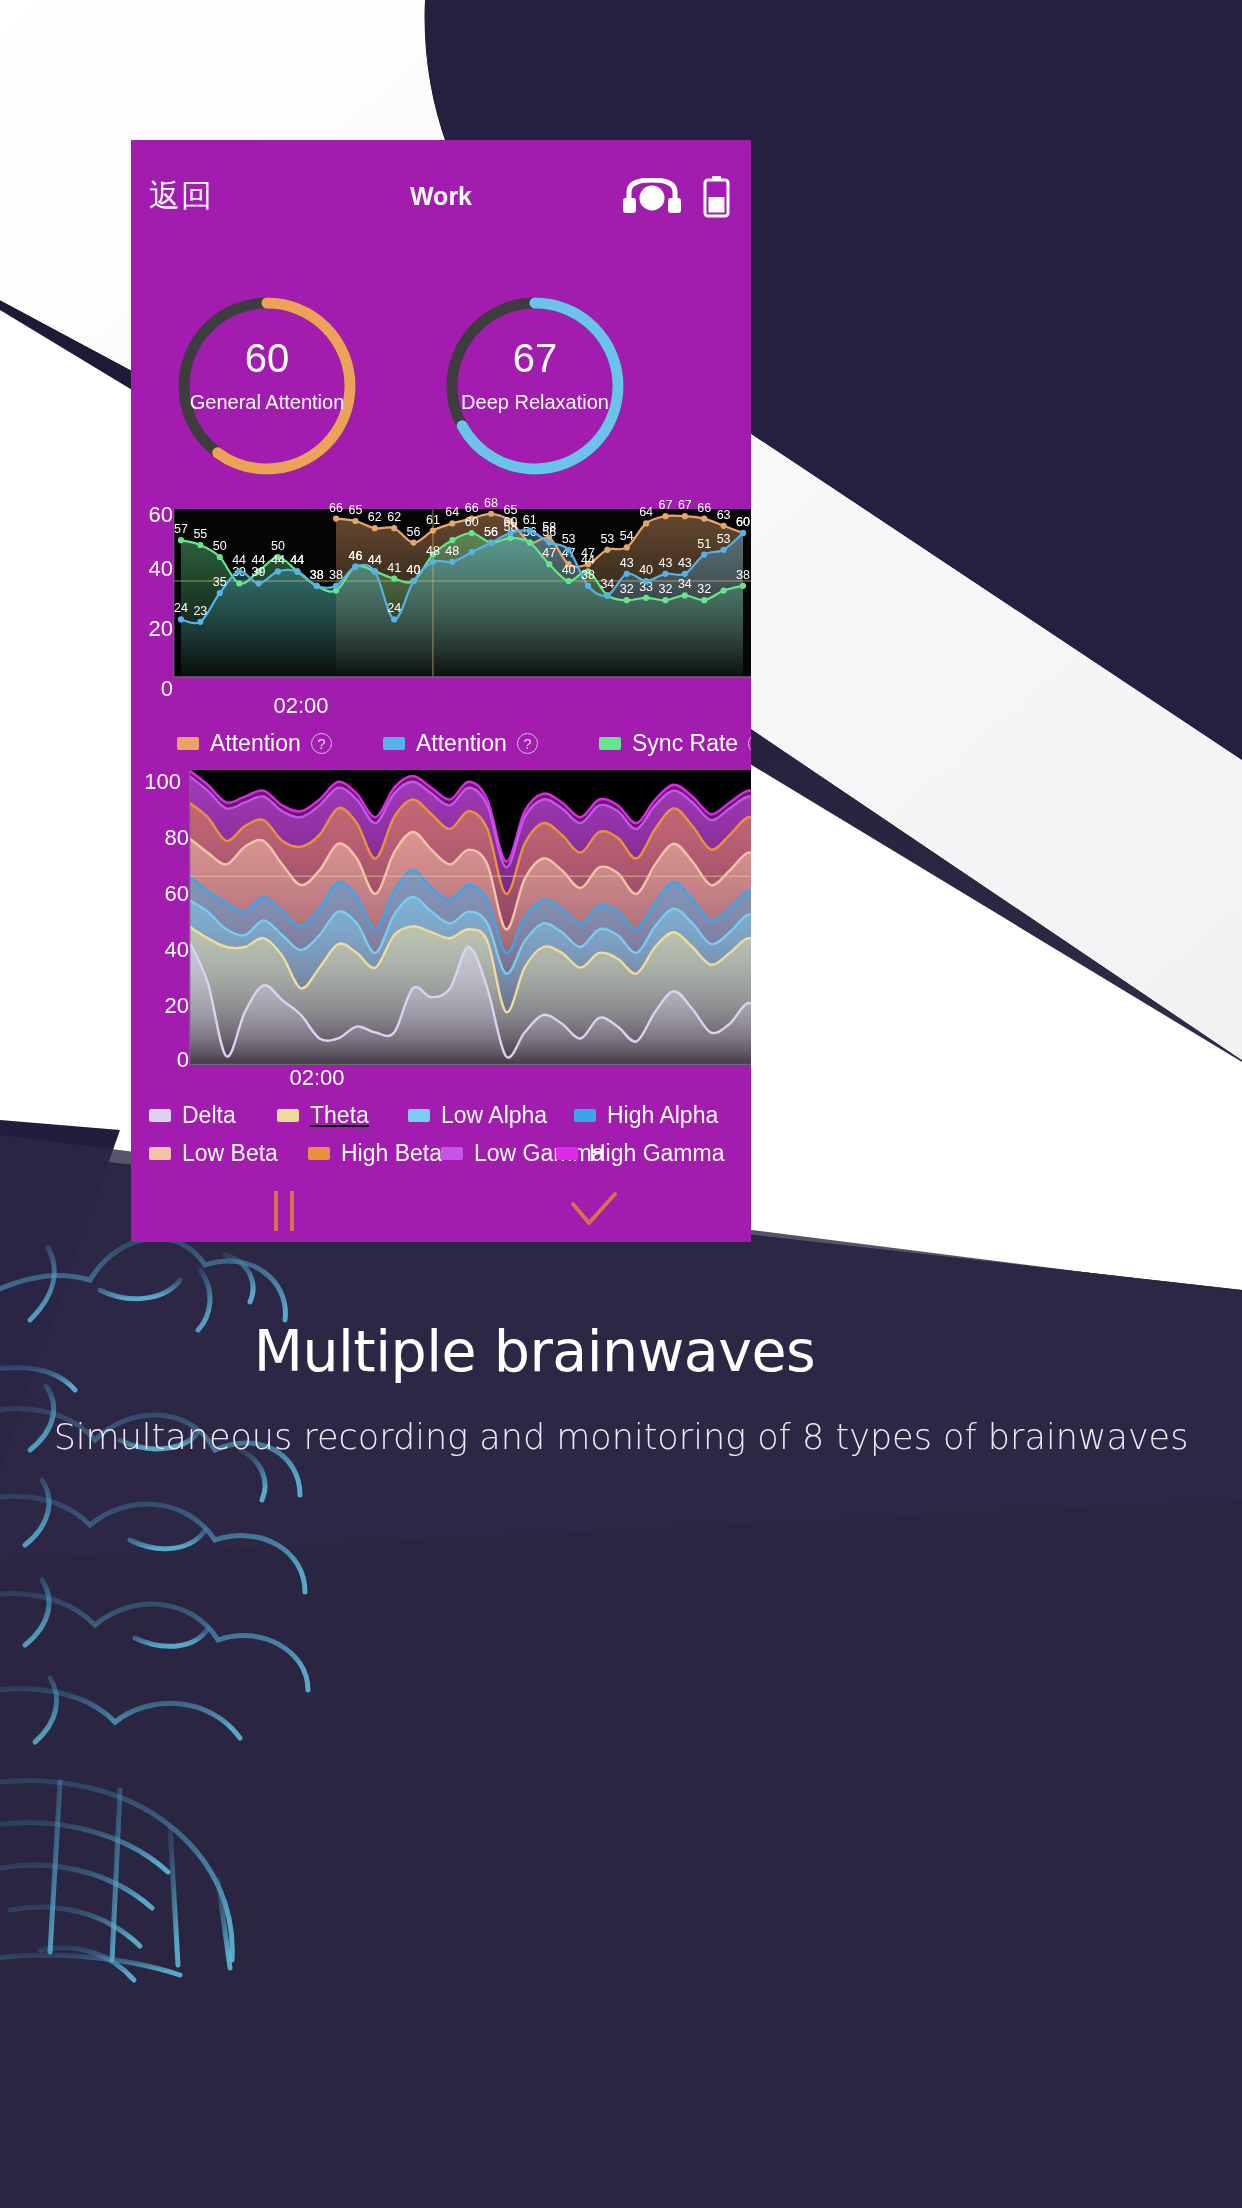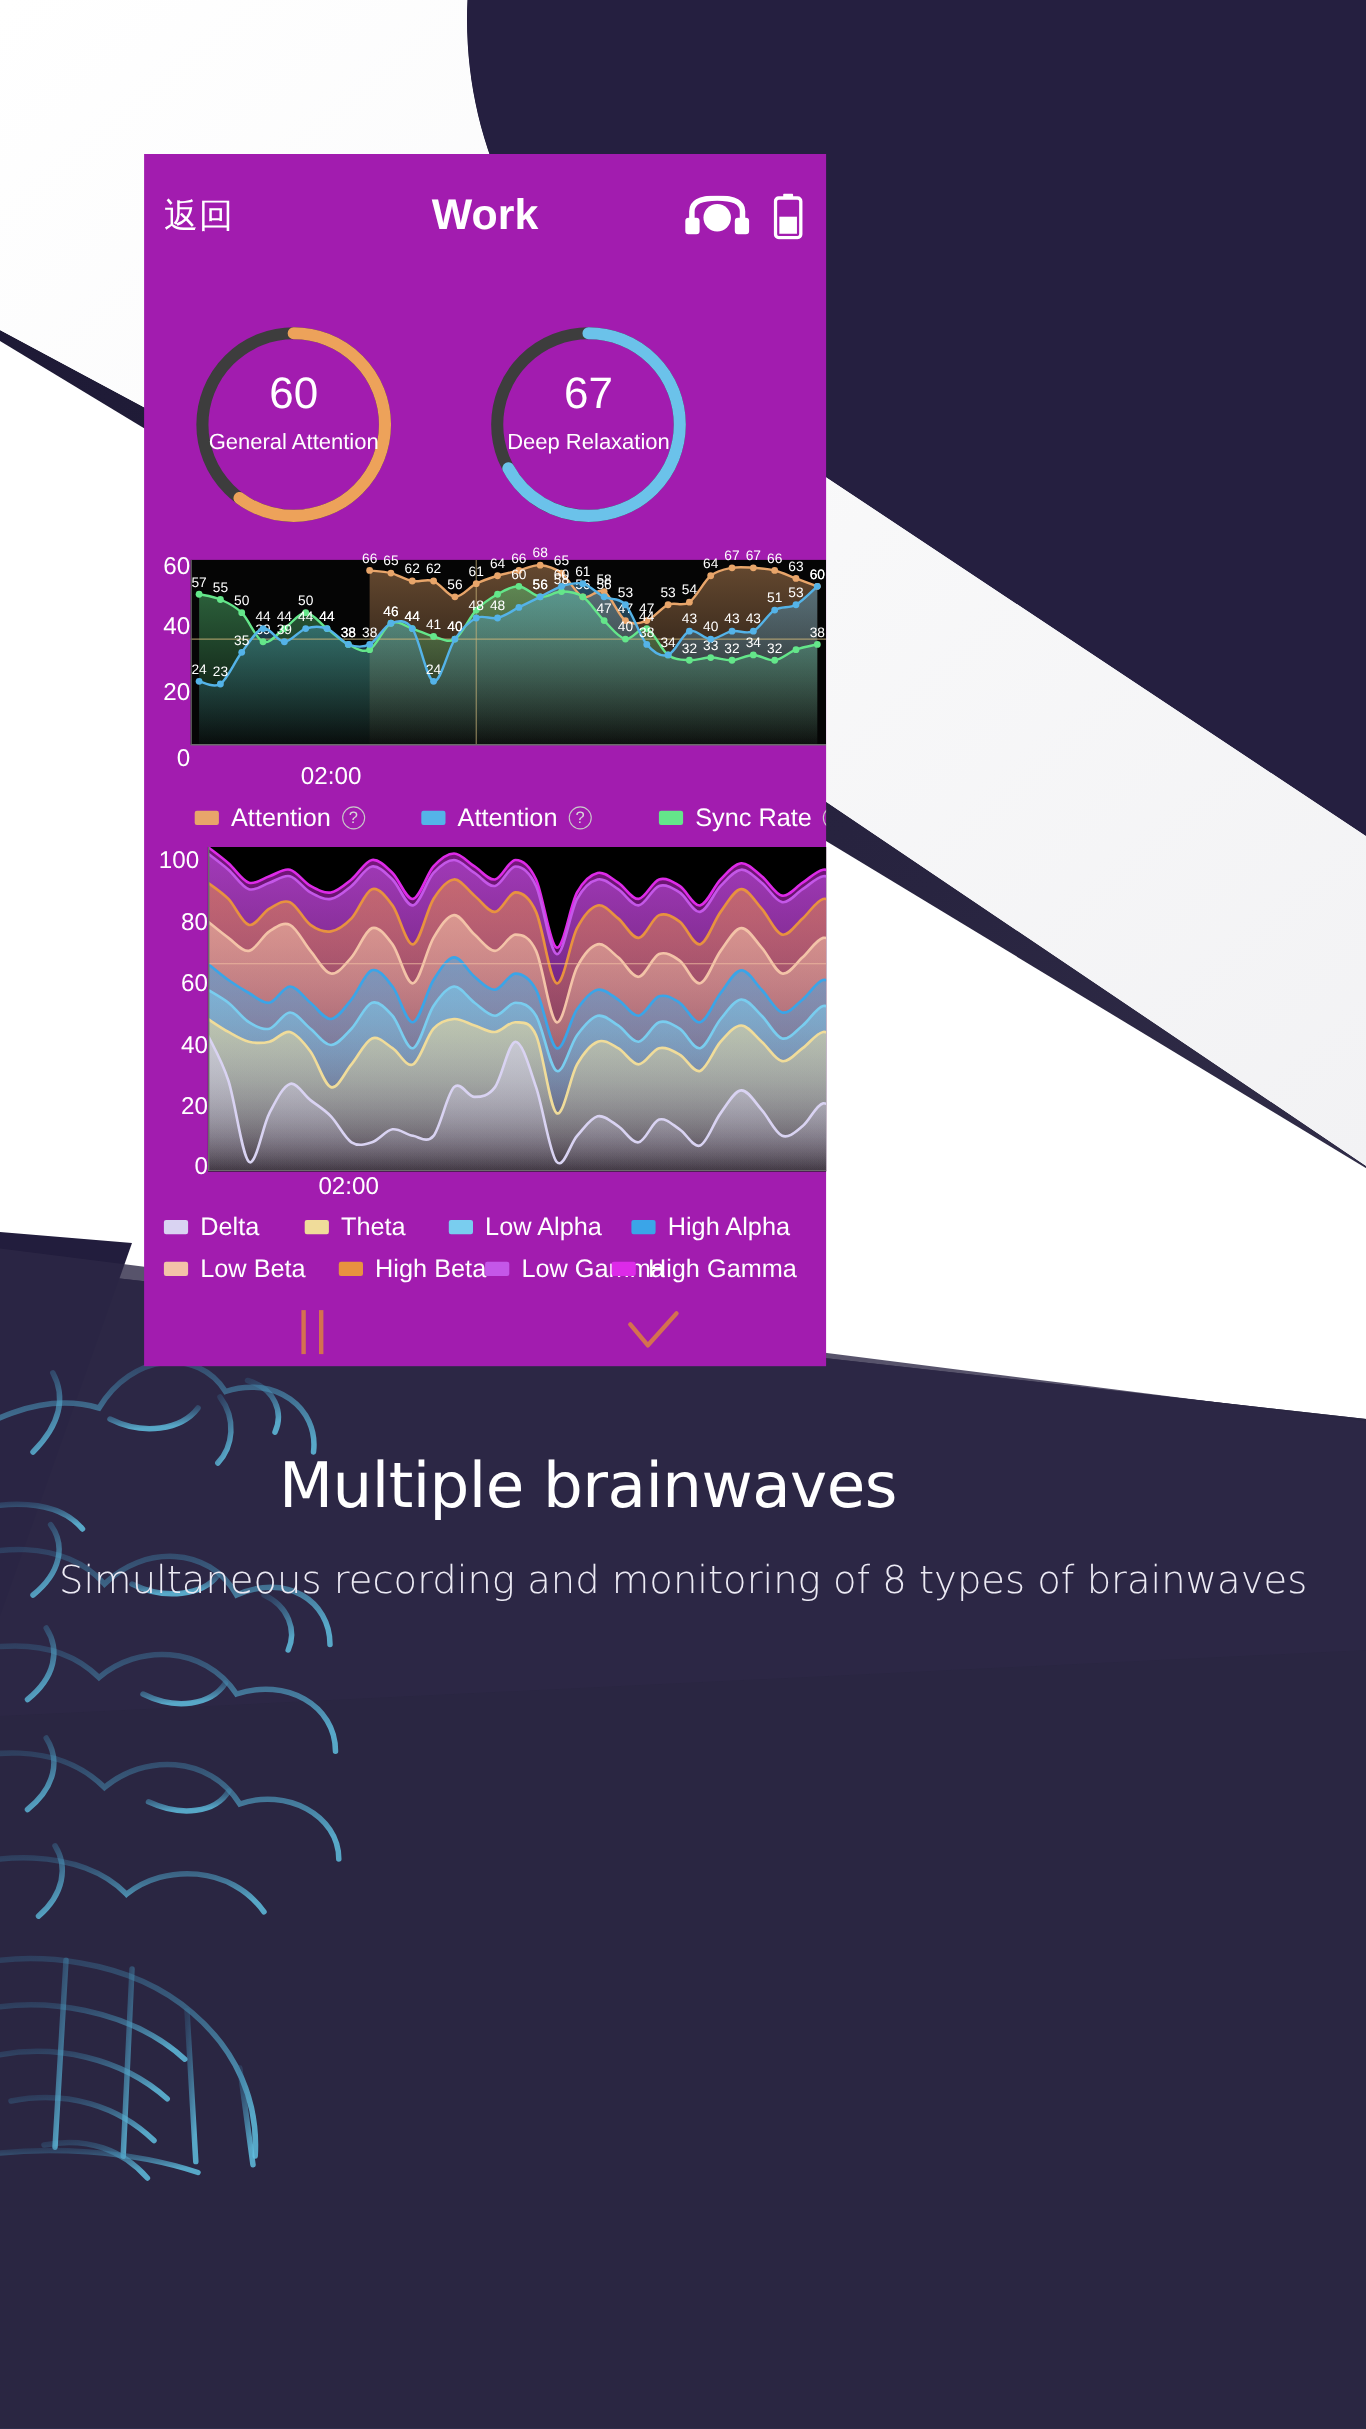--- a/index.html
+++ b/index.html
@@ -28,21 +28,21 @@
   #topbar {
     position: absolute; left: 0; top: 0; width: 620px; height: 110px;
   }
   #back-btn {
     position: absolute; left: 18px; top: 38px;
     font-size: 31px; color: #fff; letter-spacing: 1px;
     line-height: 36px;
   }
   #screen-title {
     position: absolute; left: 0; top: 36px; width: 620px;
-    text-align: center; font-size: 39px; color: #fff; font-weight: bold;
+    text-align: center; font-size: 25px; color: #fff; font-weight: bold;
     line-height: 40px;
   }
   #headset-icon { position: absolute; left: 490px; top: 38px; }
   #battery-icon { position: absolute; left: 572px; top: 36px; }
 
   
   #gauges { position: absolute; left: 0; top: 145px; width: 620px; height: 200px; }
   .gauge { position: absolute; width: 186px; height: 186px; }
   .gauge svg { position: absolute; left: 0; top: 0; }
   .gauge-val {
@@ -521,21 +521,21 @@
           <line x1="0.7" y1="0" x2="0.7" y2="295" stroke="#6a6a6a" stroke-width="1.3"></line>
         </svg></div>
     <div id="chart2-xlabel">02:00</div>
   </div>
 
   <div id="legend2">
     <div class="leg-item" style="left:18px;top:0;">
       <span class="swatch" style="background:#d9d3f2"></span>
       <span class="leg-label">Delta</span>
     </div>
-    <div class="leg-item" style="left:146px;top:0;">
+    <div class="leg-item" style="left:146px;top:0;text-decoration:underline;">
       <span class="swatch" style="background:#f0dc9a"></span>
       <span class="leg-label">Theta</span>
     </div>
     <div class="leg-item" style="left:277px;top:0;">
       <span class="swatch" style="background:#79cdef"></span>
       <span class="leg-label">Low Alpha</span>
     </div>
     <div class="leg-item" style="left:443px;top:0;">
       <span class="swatch" style="background:#3aa5e8"></span>
       <span class="leg-label">High Alpha</span>

